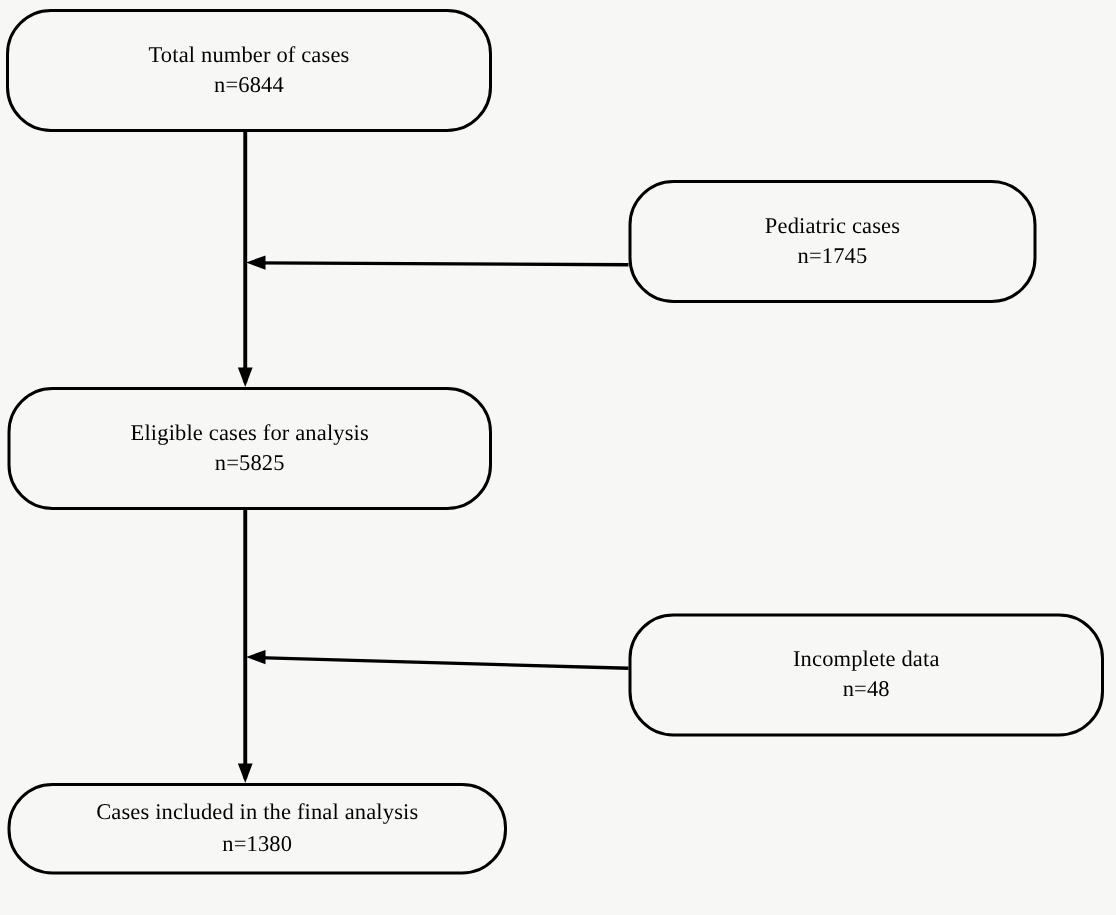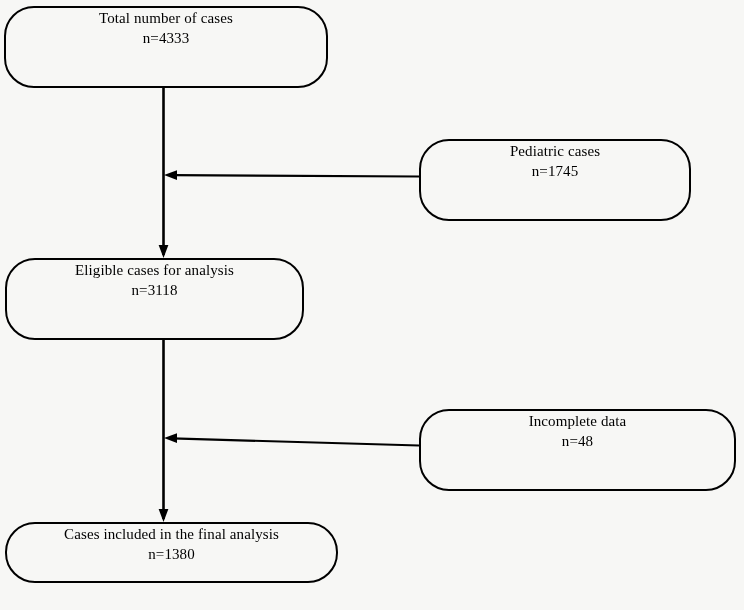--- a/index.html
+++ b/index.html
@@ -22,41 +22,41 @@
   }
   .node {
     position: absolute;
     box-sizing: border-box;
     background: #f7f7f5;
     border: 2px solid #000000;
     border-radius: 30px;
     display: flex;
     flex-direction: column;
     align-items: center;
-    justify-content: flex-start;
+    justify-content: center;
     text-align: center;
     color: #000000;
     font-family: "Liberation Serif", "DejaVu Serif", serif;
     font-size: 15px;
     line-height: 1.35;
     letter-spacing: 0.1px;
   }
   .node .line1 {
     display: block;
     white-space: nowrap;
   }
   .node .line2 {
     display: block;
     white-space: nowrap;
   }
 
   
   #node-total        { left: 4px;   top: 6px;   width: 324px; height: 82px; }
-  #node-pediatric    { left: 419px; top: 139px; width: 272px; height: 82px; }
-  #node-eligible     { left: 5px;   top: 258px; width: 299px; height: 82px; }
+  #node-pediatric    { left: 419px; top: 120px; width: 272px; height: 82px; }
+  #node-eligible     { left: 5px;   top: 258px; width: 323px; height: 82px; }
   #node-incomplete   { left: 419px; top: 409px; width: 317px; height: 82px; }
   #node-included     { left: 5px;   top: 522px; width: 333px; height: 61px; }
 
   
   #connectors {
     position: absolute;
     left: 0;
     top: 0;
     width: 744px;
     height: 610px;
@@ -91,31 +91,31 @@
     </g>
 
     <g>
       <line x1="419" y1="445.5" x2="172" y2="438.4" stroke="#000000" stroke-width="2.2"></line>
       <polygon points="164,438 177,433.3 177,442.9" fill="#000000"></polygon>
     </g>
   </svg>
 
   <div class="node" id="node-total">
     <span class="line1">Total number of cases</span>
-    <span class="line2">n=4333</span>
+    <span class="line2">n=6844</span>
   </div>
 
   <div class="node" id="node-pediatric">
     <span class="line1">Pediatric cases</span>
     <span class="line2">n=1745</span>
   </div>
 
   <div class="node" id="node-eligible">
     <span class="line1">Eligible cases for analysis</span>
-    <span class="line2">n=3118</span>
+    <span class="line2">n=5825</span>
   </div>
 
   <div class="node" id="node-incomplete">
     <span class="line1">Incomplete data</span>
     <span class="line2">n=48</span>
   </div>
 
   <div class="node" id="node-included">
     <span class="line1">Cases included in the final analysis</span>
     <span class="line2">n=1380</span>

